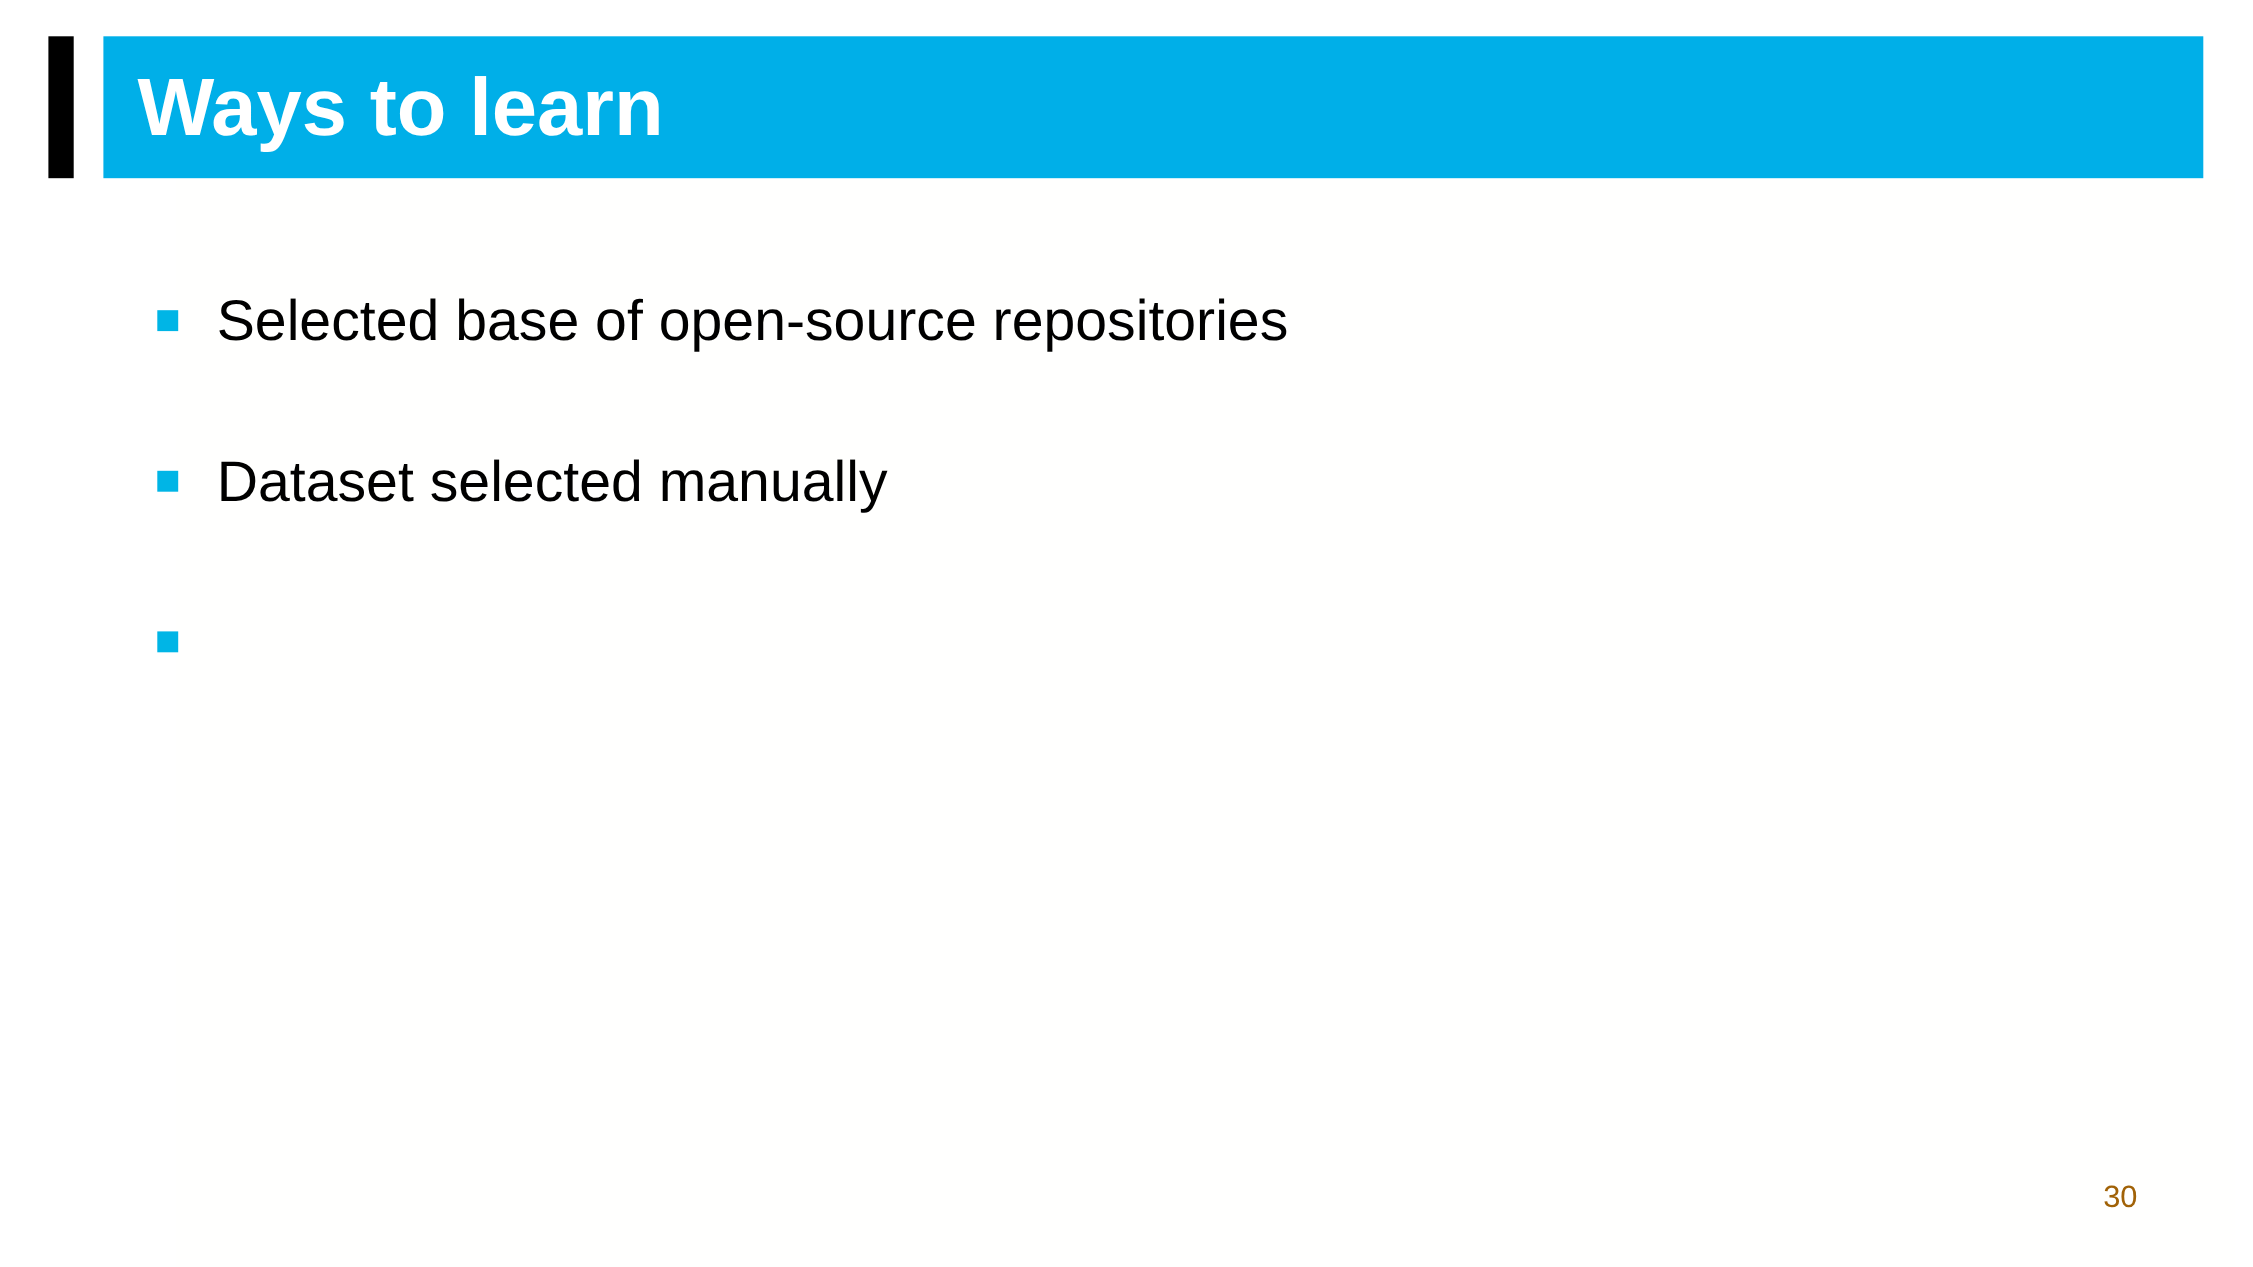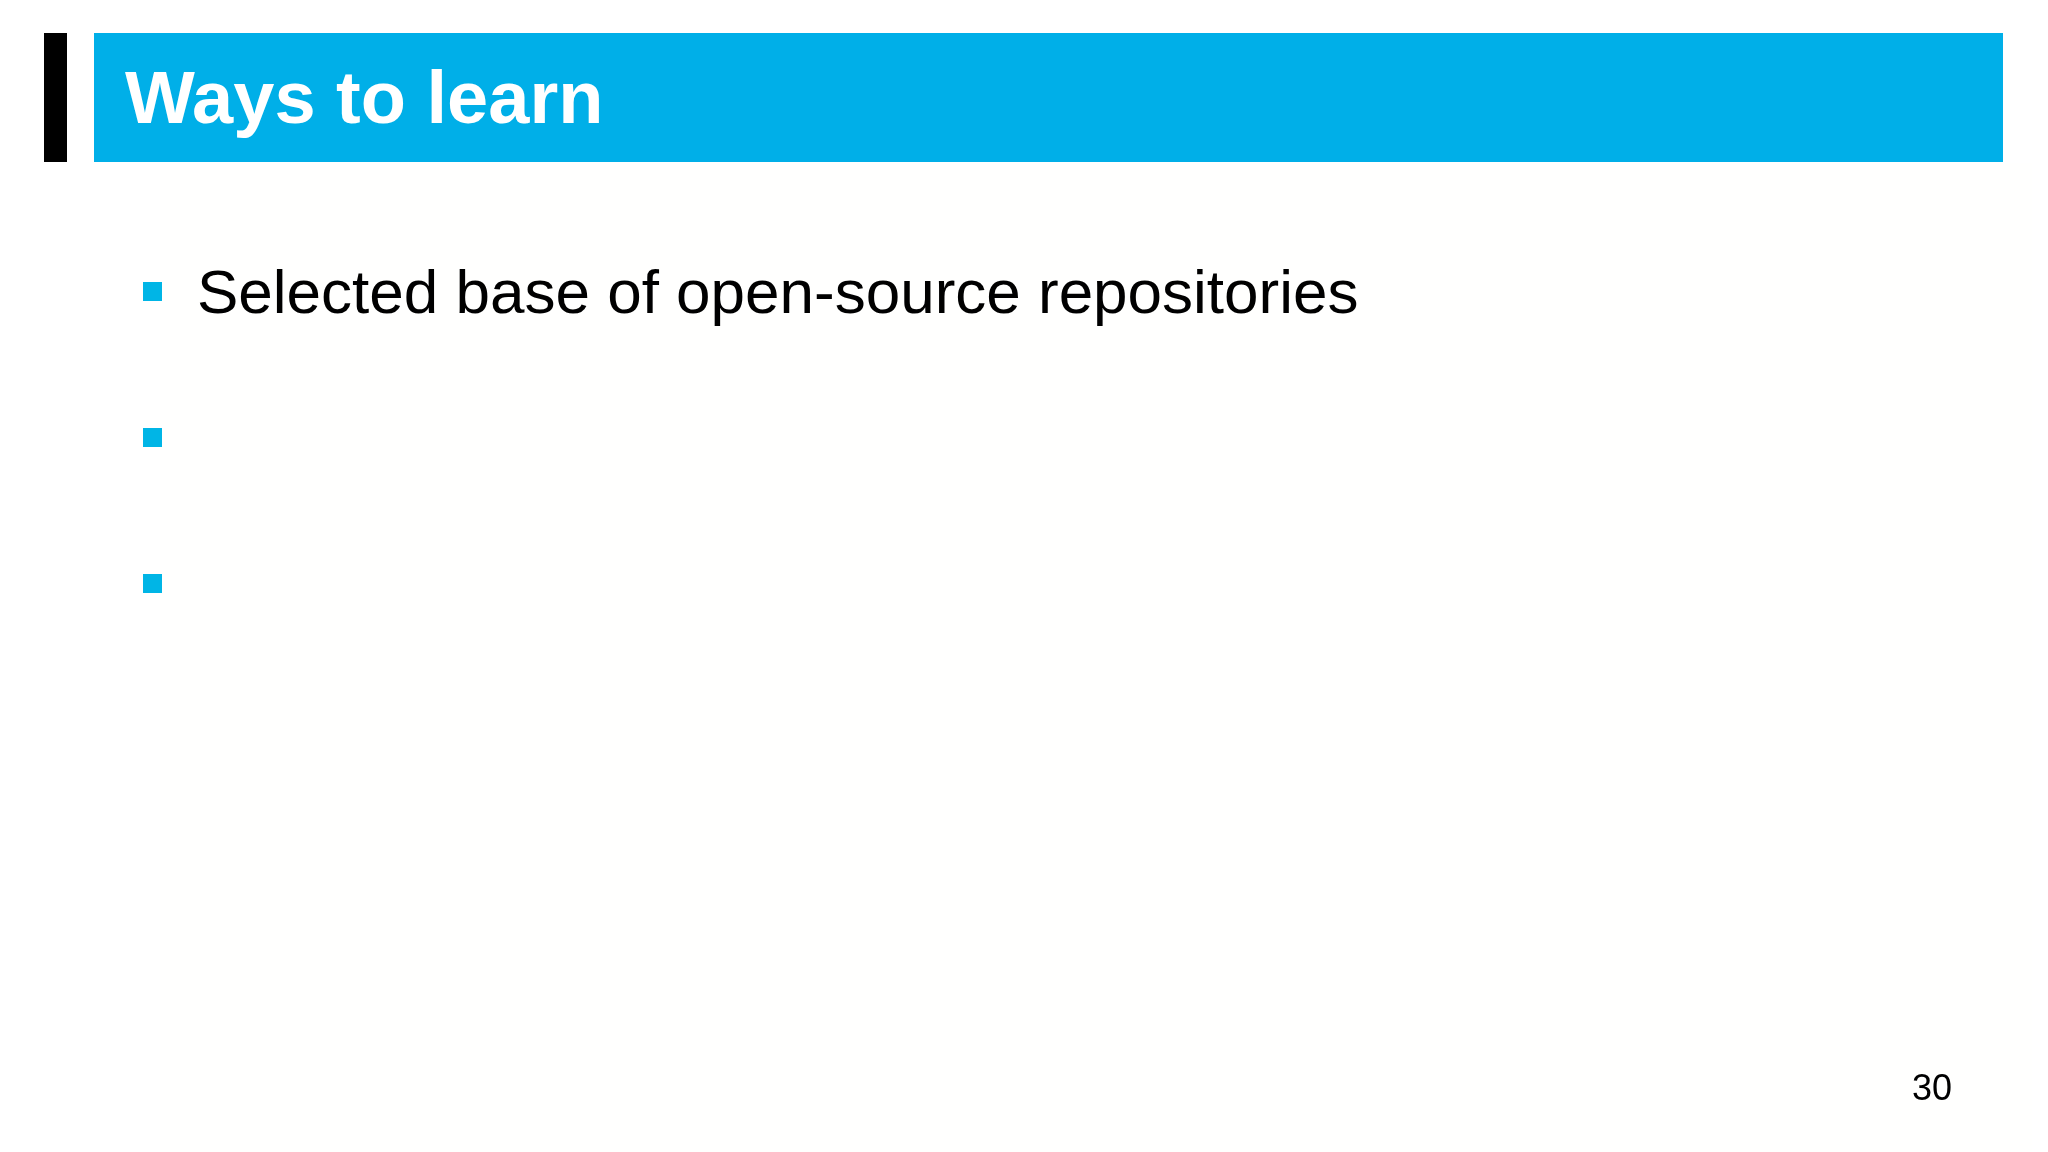--- a/index.html
+++ b/index.html
@@ -74,32 +74,32 @@
   .bullet-marker {
     width: 19px;
     height: 19px;
     background: #00B5E6;
     margin-top: 24px;
     margin-right: 35px;
     flex: 0 0 auto;
   }
   .bullet-text {
     color: #000000;
-    font-size: 62px;
+    font-size: 52px;
     line-height: 68px;
     white-space: nowrap;
   }
 
   
   .page-number {
     position: absolute;
     left: 1912px;
     top: 1070px;
-    color: #000000;
-    font-size: 36px;
+    color: #a16207;
+    font-size: 28px;
     line-height: 36px;
   }
 </style>
 </head>
 <body>
 
 <div class="slide">
 
   <div class="content-placeholder"></div>
 
@@ -109,20 +109,21 @@
 
   <div class="bullet-list">
 
     <div class="bullet-item">
       <span class="bullet-marker"></span>
       <span class="bullet-text">Selected base of open-source repositories</span>
     </div>
 
     <div class="bullet-item">
       <span class="bullet-marker"></span>
+      <span class="bullet-text">Dataset selected manually</span>
     </div>
 
     <div class="bullet-item">
       <span class="bullet-marker"></span>
     </div>
 
   </div>
 
   <div class="page-number">30</div>
 

